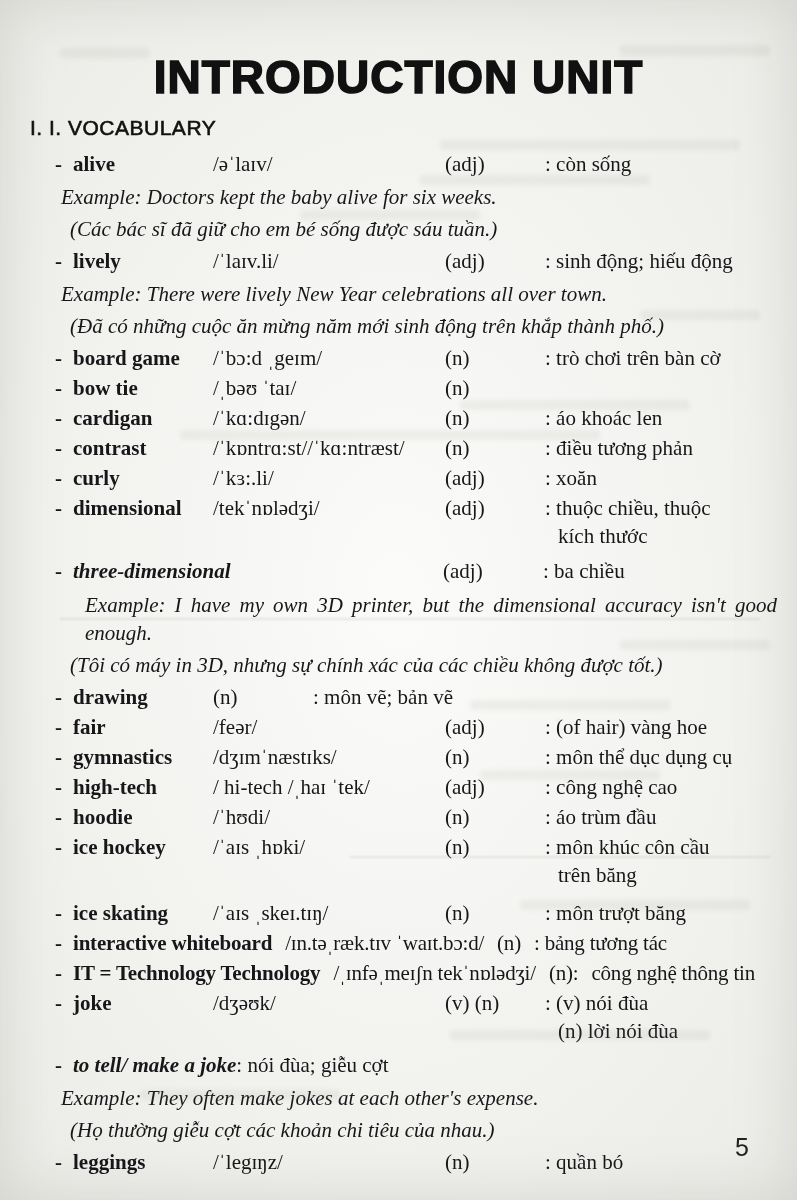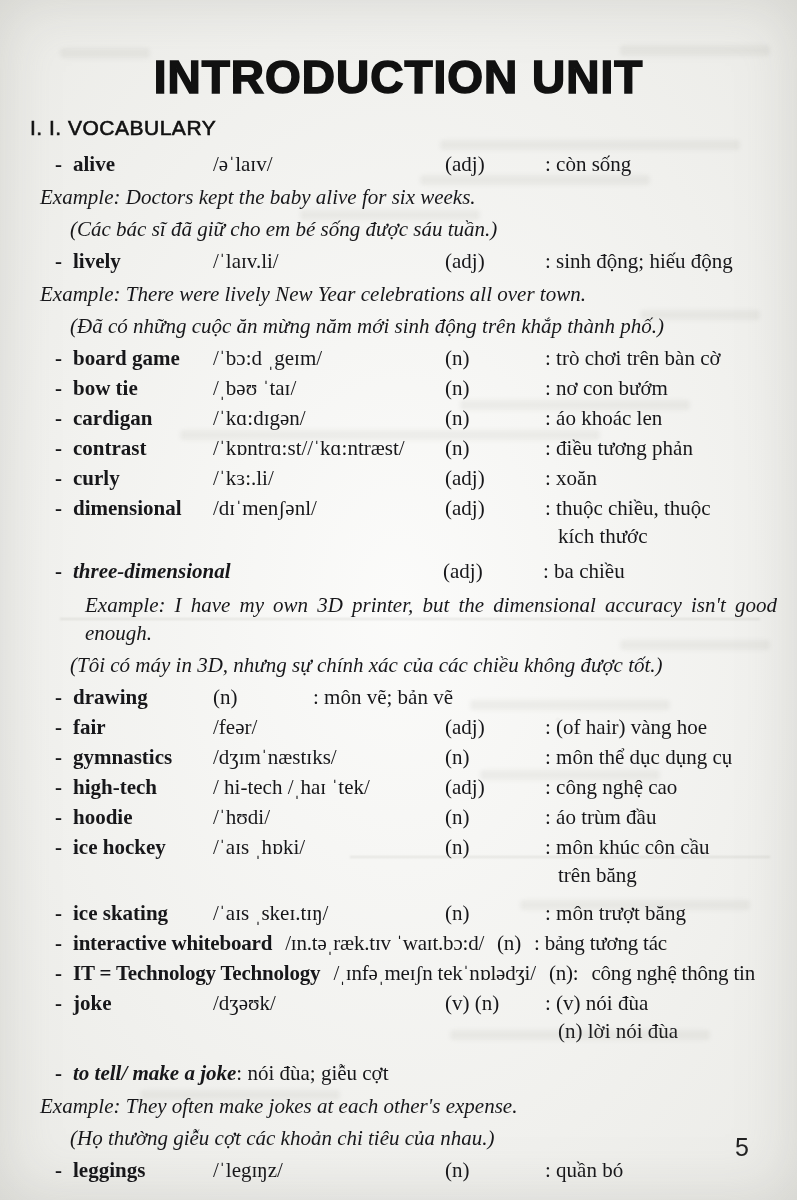--- a/index.html
+++ b/index.html
@@ -60,37 +60,37 @@
   .italic-word .pos{position:absolute;left:443px;}
   .italic-word .meaning{position:absolute;left:543px;}
   .pos{width:100px;}
   .meaning{flex:1;}
   .meaning-cont{padding-left:558px;}
   .row-wide{padding-left:55px;white-space:nowrap;letter-spacing:-0.2px;}
   .row-wide .dash{display:inline-block;}
   .row-wide .word{display:inline;font-weight:bold;}
   .row-wide .ipa,.row-wide .pos,.row-wide .meaning{display:inline;padding-left:13px;width:auto;text-align:center;}
   .example{
-    padding-left:40px;
+    padding-left:61px;
     font-style:italic;
     margin-top:5px;
   }
   .example.justify{
     width:692px;
     padding-left:85px;
     text-align:justify;
     margin-top:6px;
   }
   .translation{
     padding-left:70px;
     font-style:italic;
     margin-top:3px;
     line-height:31px;
   }
-  .phrase{padding-left:55px;margin-top:14px;}
+  .phrase{padding-left:55px;margin-top:6px;}
   .phrase .dash{display:inline-block;width:18px;font-weight:bold;}
   .phrase .lead{font-weight:bold;font-style:italic;}
   .gap-sm{margin-top:7px;}
   .gap-md{margin-top:10px;}
   .page-number{
     position:absolute;
     right:48px;
     bottom:38px;
     font-family:"Liberation Sans", sans-serif;
     font-size:25px;
@@ -146,21 +146,20 @@
         <span class="word">board game</span>
         <span class="ipa">/ˈbɔ:d ˌgeɪm/</span>
         <span class="pos">(n)</span>
         <span class="meaning">: trò chơi trên bàn cờ</span>
       </div>
       <div class="block row">
         <span class="dash">-</span>
         <span class="word">bow tie</span>
         <span class="ipa">/ˌbəʊ ˈtaɪ/</span>
         <span class="pos">(n)</span>
-        <span class="meaning">: nơ con bướm</span>
       </div>
       <div class="block row">
         <span class="dash">-</span>
         <span class="word">cardigan</span>
         <span class="ipa">/ˈkɑ:dɪgən/</span>
         <span class="pos">(n)</span>
         <span class="meaning">: áo khoác len</span>
       </div>
       <div class="block row">
         <span class="dash">-</span>
@@ -172,21 +171,21 @@
       <div class="block row">
         <span class="dash">-</span>
         <span class="word">curly</span>
         <span class="ipa">/ˈkɜ:.li/</span>
         <span class="pos">(adj)</span>
         <span class="meaning">: xoăn</span>
       </div>
       <div class="block row">
         <span class="dash">-</span>
         <span class="word">dimensional</span>
-        <span class="ipa">/dɪˈmenʃənl/</span>
+        <span class="ipa">/tekˈnɒlədʒi/</span>
         <span class="pos">(adj)</span>
         <span class="meaning">: thuộc chiều, thuộc</span>
       </div>
       <div class="meaning-cont">kích thước</div>
       <div class="block row italic-word gap-sm">
         <span class="dash">-</span>
         <span class="word">three-dimensional</span>
         <span class="ipa"></span>
         <span class="pos">(adj)</span>
         <span class="meaning">: ba chiều</span>

